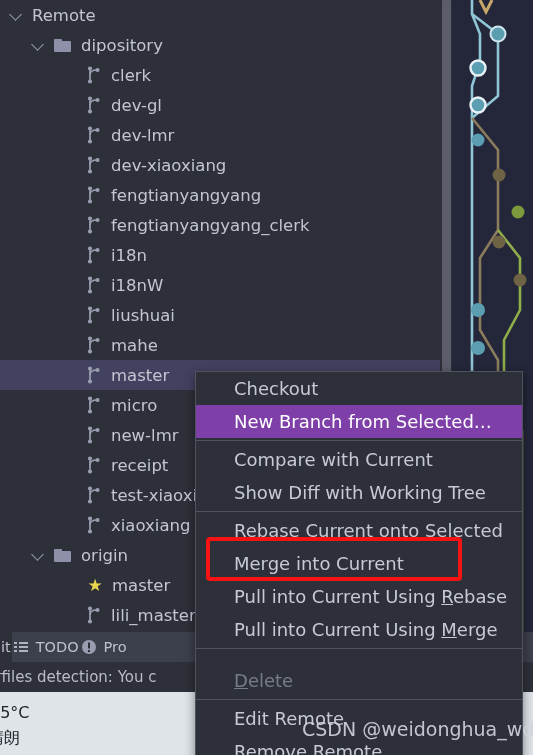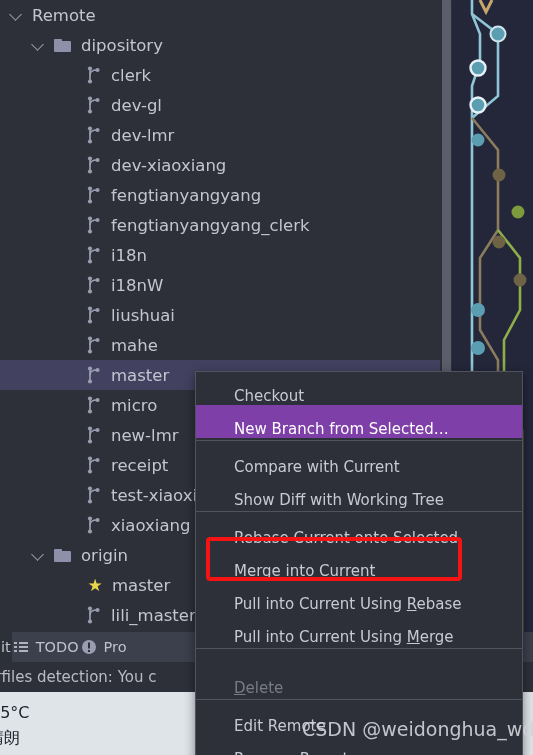--- a/index.html
+++ b/index.html
@@ -209,23 +209,23 @@
     width: 326px;
     background: #2e3039;
     border: 1px solid #50525e;
     box-shadow: 0 3px 10px rgba(0,0,0,.45);
     padding: 0;
     z-index: 40;
   }
   .mi {
     height: 33px;
     display: flex;
-    align-items: flex-end;
+    align-items: center;
     padding-left: 38px;
-    font-size: 15px;
+    font-size: 18px;
     color: #c7cad4;
     white-space: nowrap;
   }
   .mi.highlight {
     background: #7e3fa8;
     color: #ffffff;
   }
   .mi.disabled {
     color: #787b88;
     margin-top: 15px;

